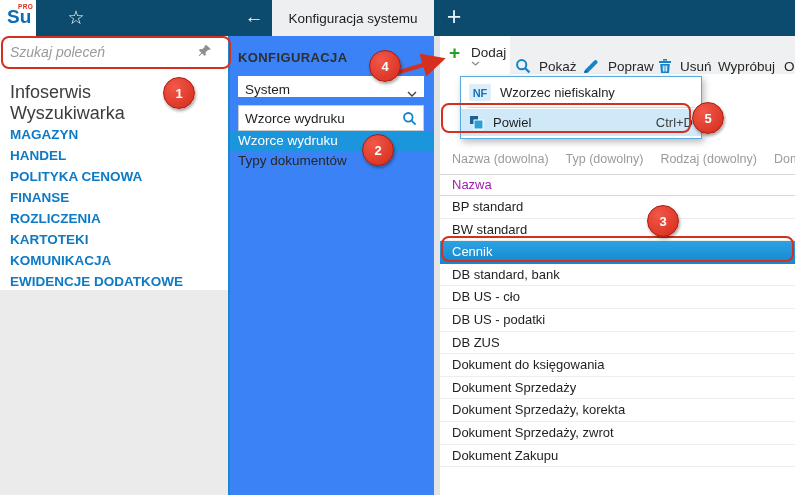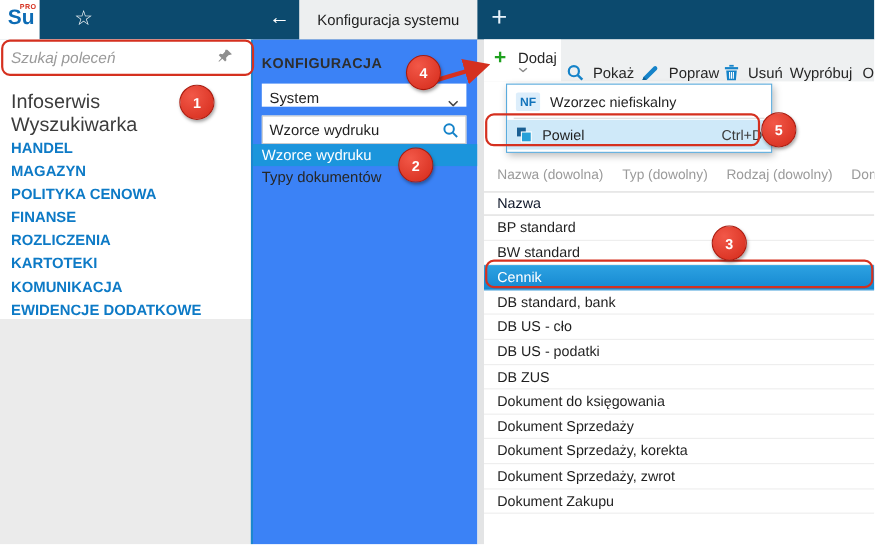--- a/index.html
+++ b/index.html
@@ -51,21 +51,21 @@
 
   .menu-popup{position:absolute;left:20px;top:40px;width:240px;background:#fff;border:1px solid #5aabdd;box-shadow:2px 3px 7px rgba(0,0,0,.28);z-index:5;padding:2px 0;}
   .menu-item{height:27px;display:flex;align-items:center;gap:9px;padding:0 8px;font-size:13px;color:#1f1f1f;cursor:pointer;}
   .menu-item.hl{background:#cfe9f9;}
   .nf-badge{width:22px;height:17px;background:#ddeefb;border-radius:2px;color:#1273bb;font-weight:700;font-size:11px;display:flex;align-items:center;justify-content:center;}
   .menu-sep{height:1px;background:#d9d9d9;margin:1px 6px;}
   .shortcut{margin-left:auto;color:#3c3c3c;}
 
   .filter-row{position:absolute;left:0;top:110px;right:0;height:26px;display:flex;align-items:center;gap:17px;padding-left:12px;font-size:12.5px;color:#9b9b9b;white-space:nowrap;}
   .grid{position:absolute;left:0;top:138px;right:0;}
-  .grid-header{height:20px;line-height:20px;padding-left:12px;font-size:13px;color:#0f172a;border-top:1px solid #d8d8d8;border-bottom:1px solid #d8d8d8;}
+  .grid-header{height:20px;line-height:20px;padding-left:12px;font-size:13px;color:#a21caf;border-top:1px solid #d8d8d8;border-bottom:1px solid #d8d8d8;}
   .row{height:21.6px;line-height:21.6px;padding-left:12px;font-size:13px;color:#1f1f1f;border-bottom:1px solid #ededed;cursor:pointer;white-space:nowrap;}
   .row.selected{background:linear-gradient(180deg,#2da2e2,#1588d0);color:#fff;border-bottom-color:#1588d0;}
 
   
   .ann-rect{position:absolute;border:2.5px solid #d5301f;border-radius:8px;z-index:20;pointer-events:none;}
   .ann-rect-1{left:1px;top:36px;width:226px;height:29px;}
   .ann-rect-5{left:441px;top:103px;width:246px;height:26px;}
   .ann-rect-3{left:441px;top:236px;width:349px;height:22px;}
   .ann-circle{position:absolute;width:30px;height:30px;border-radius:50%;background:radial-gradient(circle at 35% 30%,#f25848,#d42a1a);border:1px solid #a81a0e;color:#fff;font-size:13px;font-weight:700;display:flex;align-items:center;justify-content:center;z-index:21;box-shadow:1px 2px 3px rgba(0,0,0,.35);pointer-events:none;}
   .ann-c1{left:163px;top:77px;} .ann-c2{left:362px;top:134px;} .ann-c3{left:647px;top:205px;}
@@ -93,22 +93,22 @@
     <div class="search-row">
       <span class="search-ph">Szukaj poleceń</span>
       <svg class="pin-icon" viewBox="0 0 16 16">
         <path d="M10.3 1.2l4.5 4.5-1.5.5-1.9.5-2.3 2.3.3 2.4-1.3 1.3-2.6-2.6-3.2 2.9-.6-.6 2.9-3.2L2 6.6l1.3-1.3 2.4.3L8 3.3l.5-1.9z" fill="#8f8f8f"></path>
       </svg>
     </div>
     <div class="side-list">
 
     <div class="side-item normal">Infoserwis</div>
         <div class="side-item normal">Wyszukiwarka</div>
+        <div class="side-item category">MAGAZYN</div>
         <div class="side-item category">HANDEL</div>
-        <div class="side-item category">MAGAZYN</div>
         <div class="side-item category">POLITYKA CENOWA</div>
         <div class="side-item category">FINANSE</div>
         <div class="side-item category">ROZLICZENIA</div>
         <div class="side-item category">KARTOTEKI</div>
         <div class="side-item category">KOMUNIKACJA</div>
         <div class="side-item category">EWIDENCJE DODATKOWE</div>
       </div>
   </div>
 
   <div class="config-panel">

